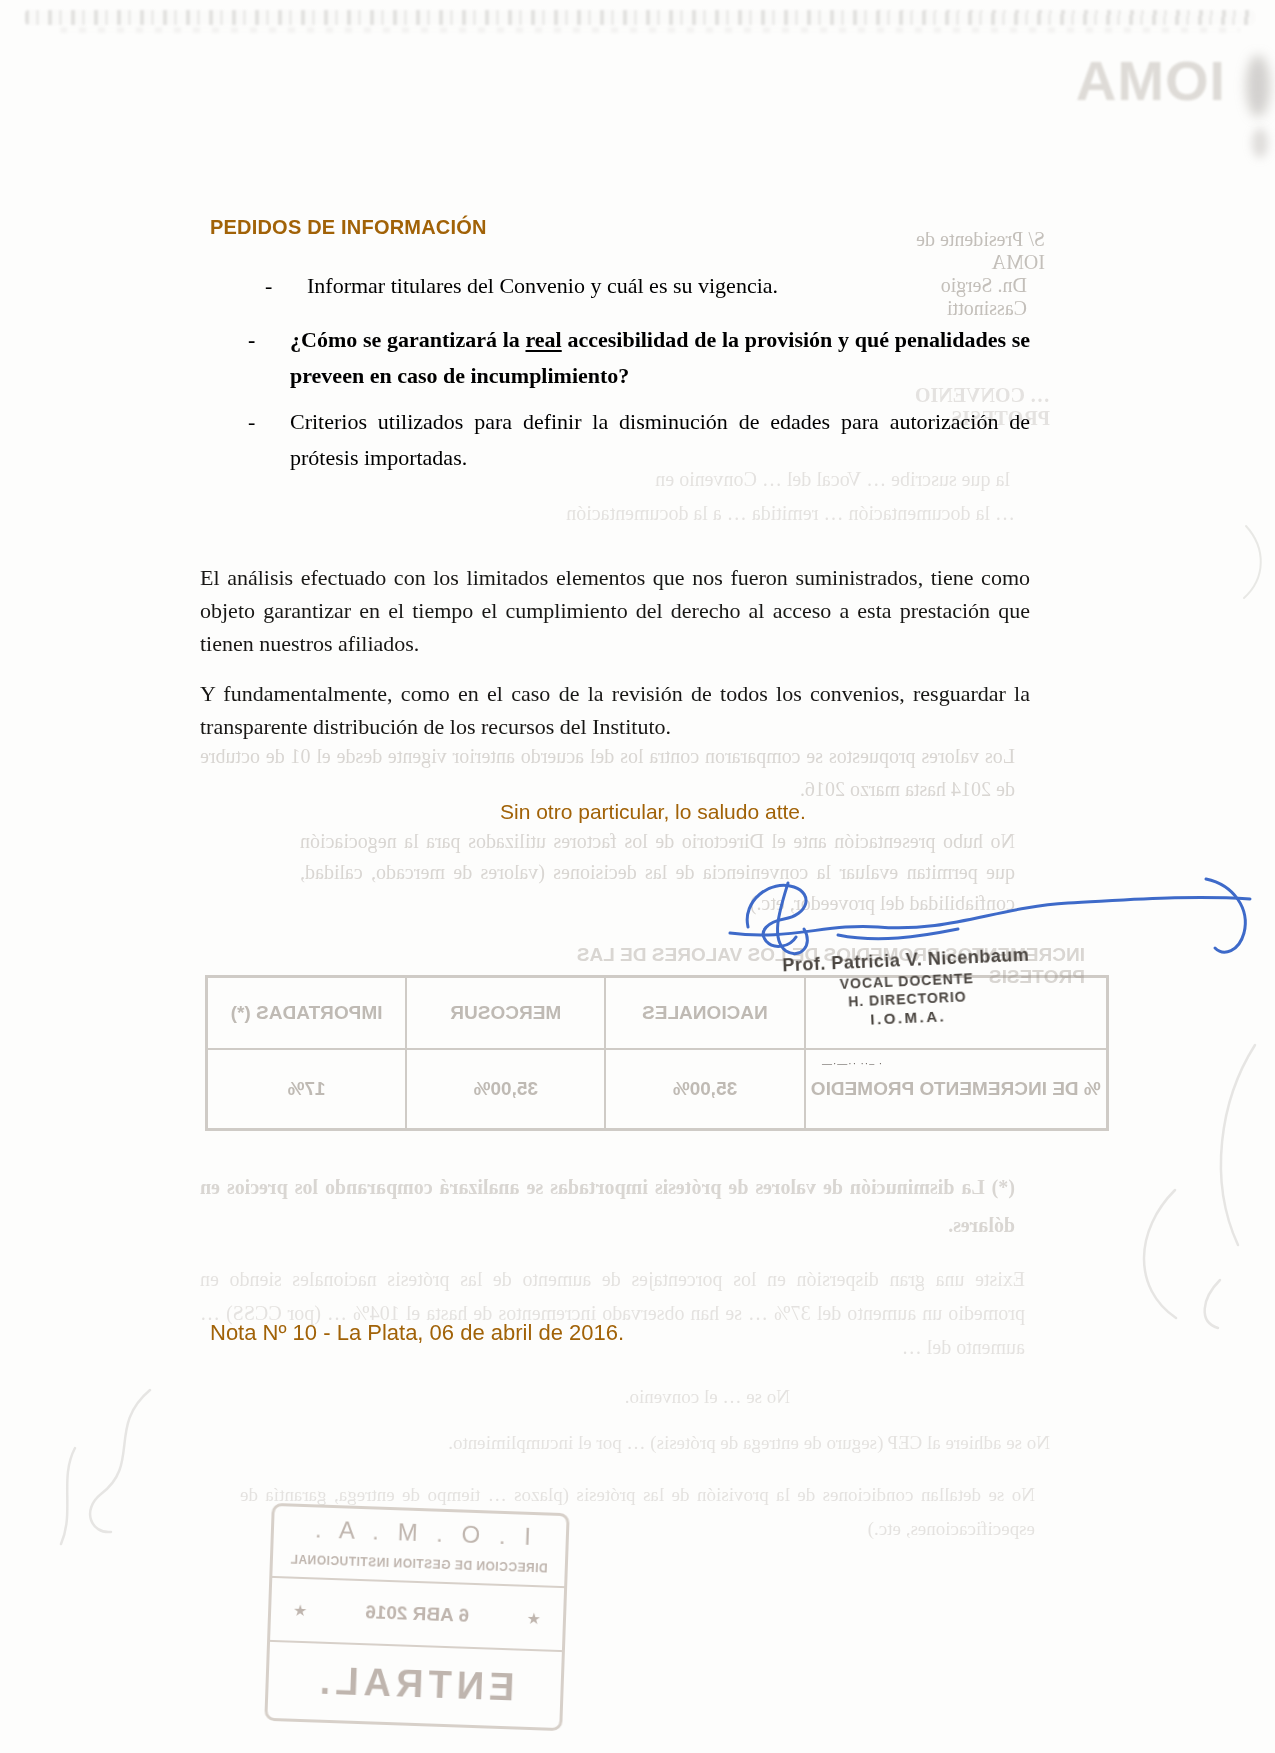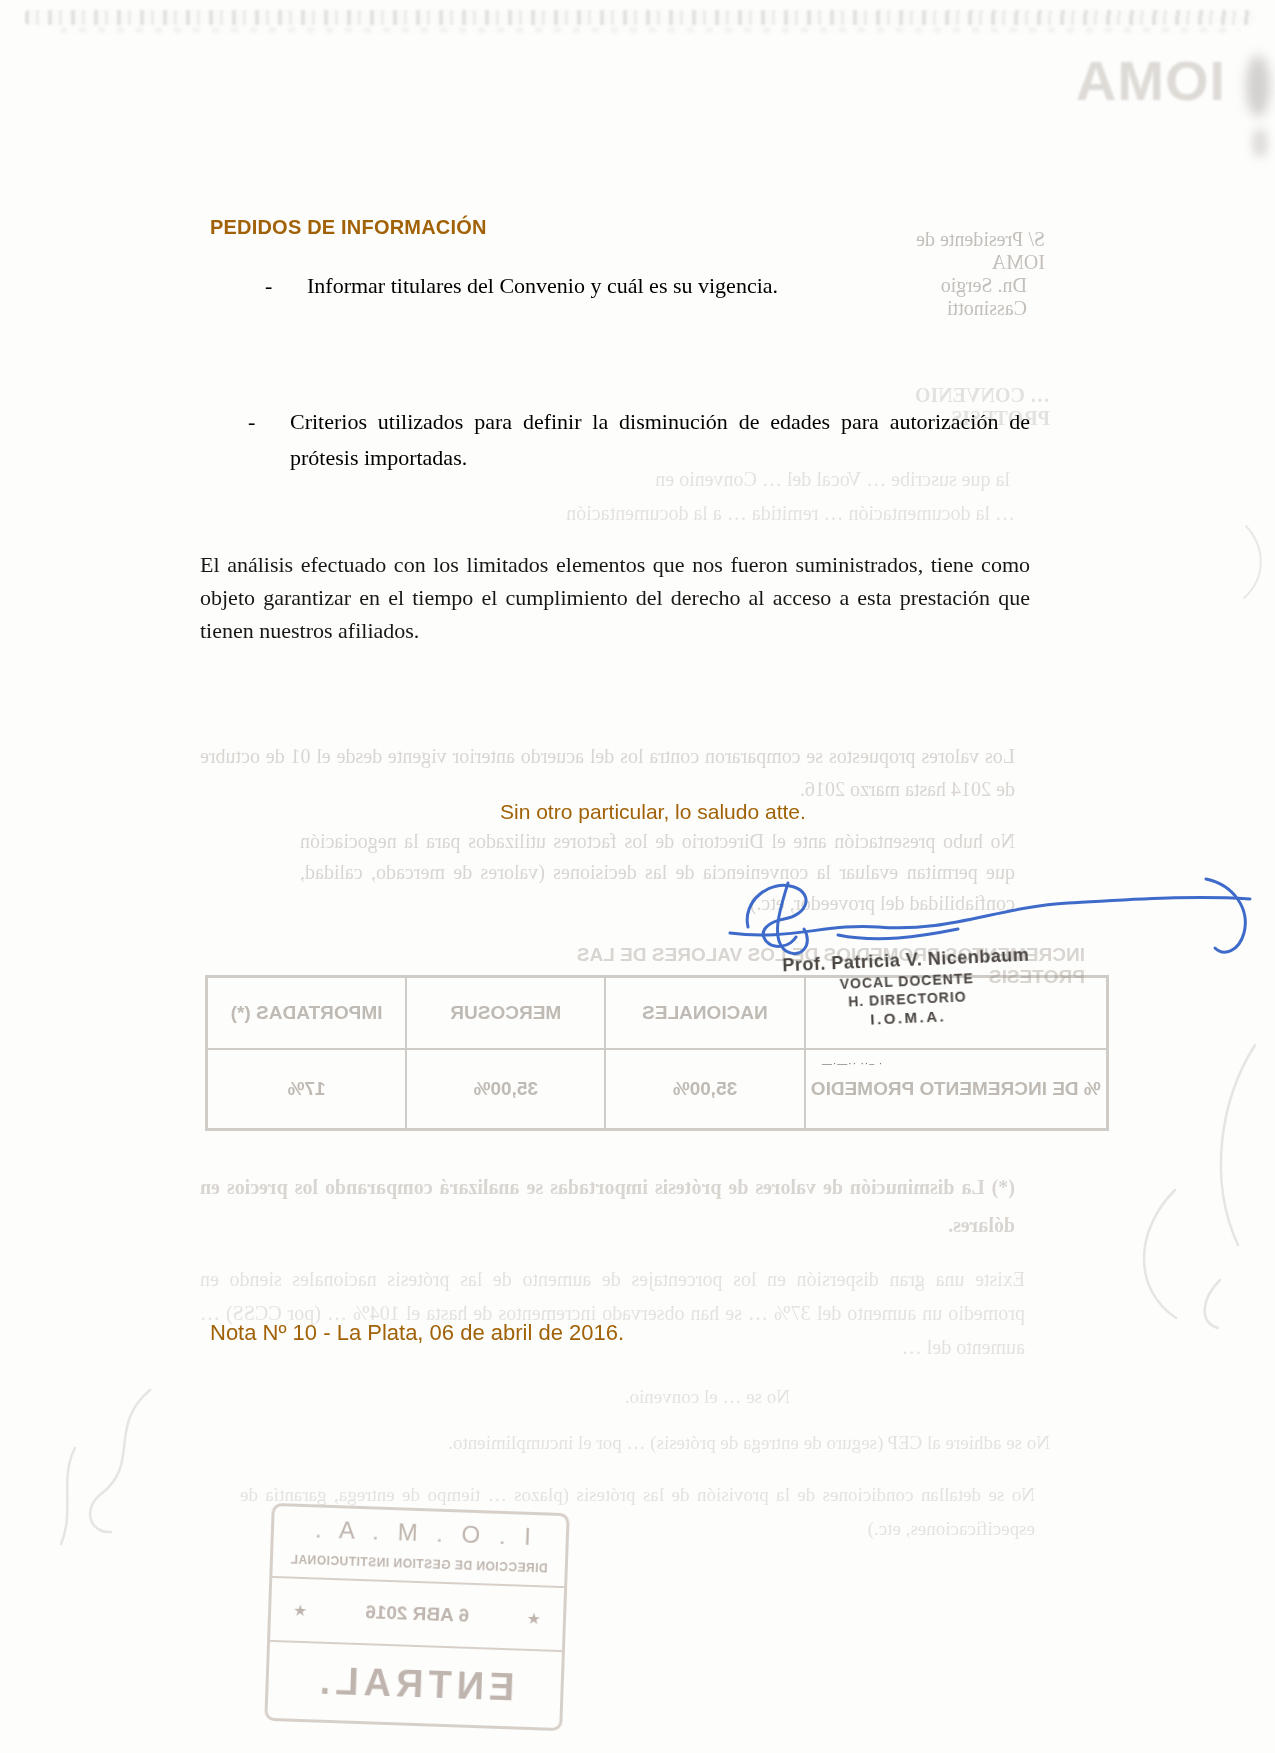--- a/index.html
+++ b/index.html
@@ -12,21 +12,21 @@
   .serif { font-family:"Liberation Serif","DejaVu Serif",serif; color:#181715; }
   .sans  { font-family:"Liberation Sans","DejaVu Sans",sans-serif; color:#a16207; }
   .just  { text-align:justify; }
 
   
   .heading { left:210px; top:216px; font-size:20px; font-weight:bold; letter-spacing:.2px; }
   .bullet  { left:290px; width:740px; font-size:22px; line-height:36px; }
   .bullet::before { content:"-"; position:absolute; left:-42px; top:0; }
   .b-bold  { font-weight:bold; }
   .u { text-decoration:underline; text-decoration-thickness:2px; text-underline-offset:3px; }
-  .para { left:200px; width:830px; font-size:22px; line-height:33px; }
+  .para { left:200px; width:830px; font-size:22px; line-height:33px;margin-top:13px; }
   .closing { left:500px; top:800px; font-size:21px; }
   .nota { left:210px; top:1320px; font-size:22px;text-align:center; }
 
   
   .sig-svg { left:718px; top:865px; }
   .sigstamp {
     left:742px; top:950px; width:330px; text-align:center;
     transform:rotate(-2.5deg); font-family:"Liberation Sans","DejaVu Sans",sans-serif;
     font-weight:bold; color:#4a4540; filter:blur(.45px);
   }
@@ -166,26 +166,30 @@
     <g fill="none" stroke="rgba(140,136,130,.20)" stroke-width="2.5" stroke-linecap="round">
       <path d="M105,12 C62,48 96,86 56,116 C36,132 46,156 66,154"></path>
       <path d="M30,70 C14,100 30,134 16,166"></path>
     </g>
   </svg>
 
   <div class="abs sans heading">PEDIDOS DE INFORMACIÓN</div>
 
   <div class="abs bullet" style="top:268px;margin-left:17px;"><span>Informar titulares del Convenio y cuál es su vigencia.</span></div>
 
+  <div class="abs bullet b-bold just" style="top:322px;">
+    <span>¿Cómo se garantizará la </span><span class="u">real</span><span> accesibilidad de la provisión y qué penalidades se preveen en caso de incumplimiento?</span>
+  </div>
 
   <div class="abs bullet just" style="top:404px;"><span>Criterios utilizados para definir la disminución de edades para autorización de prótesis importadas.</span></div>
 
 
   <div class="abs serif para just" style="top:548px;">El análisis efectuado con los limitados elementos que nos fueron suministrados, tiene como objeto garantizar en el tiempo el cumplimiento del derecho al acceso a esta prestación que tienen nuestros afiliados.</div>
 
+  <div class="abs serif para just" style="top:664px;">Y fundamentalmente, como en el caso de la revisión de todos los convenios, resguardar la transparente distribución de los recursos del Instituto.</div>
 
   <div class="abs sans closing">Sin otro particular, lo saludo atte.</div>
 
   <svg class="abs sig-svg" width="540" height="100">
     <g fill="none" stroke="#2e5ec5" stroke-width="3" stroke-linecap="round" opacity=".92">
       <path d="M30,62 C24,36 52,14 76,22 C96,29 90,50 66,54 C50,57 40,66 48,76 C56,85 72,82 78,72"></path>
       <path d="M70,18 C62,44 52,74 68,86 C82,95 96,80 86,64"></path>
       <path d="M12,68 C70,76 110,58 160,62 C230,68 280,42 350,38 C410,35 470,30 532,34"></path>
       <path d="M120,70 C160,78 200,72 240,64"></path>
       <path d="M488,14 C516,20 532,44 526,68 C521,86 506,92 497,83"></path>

